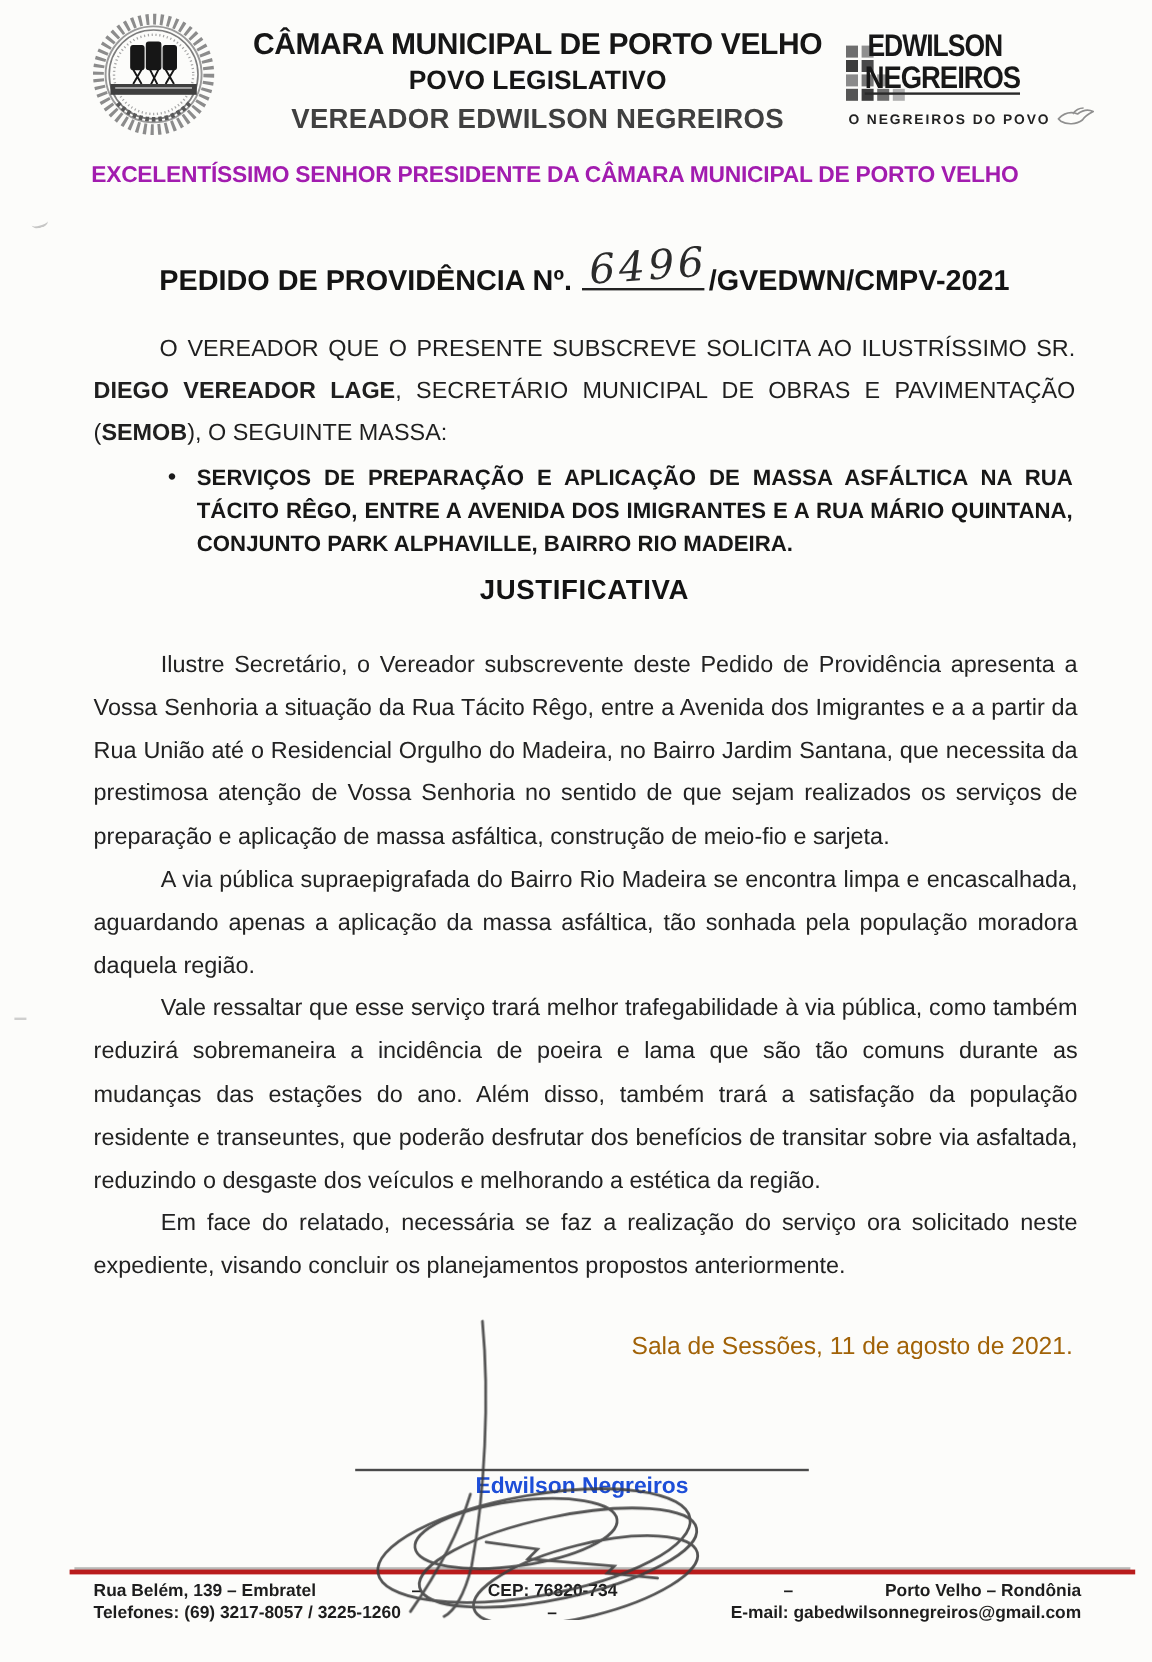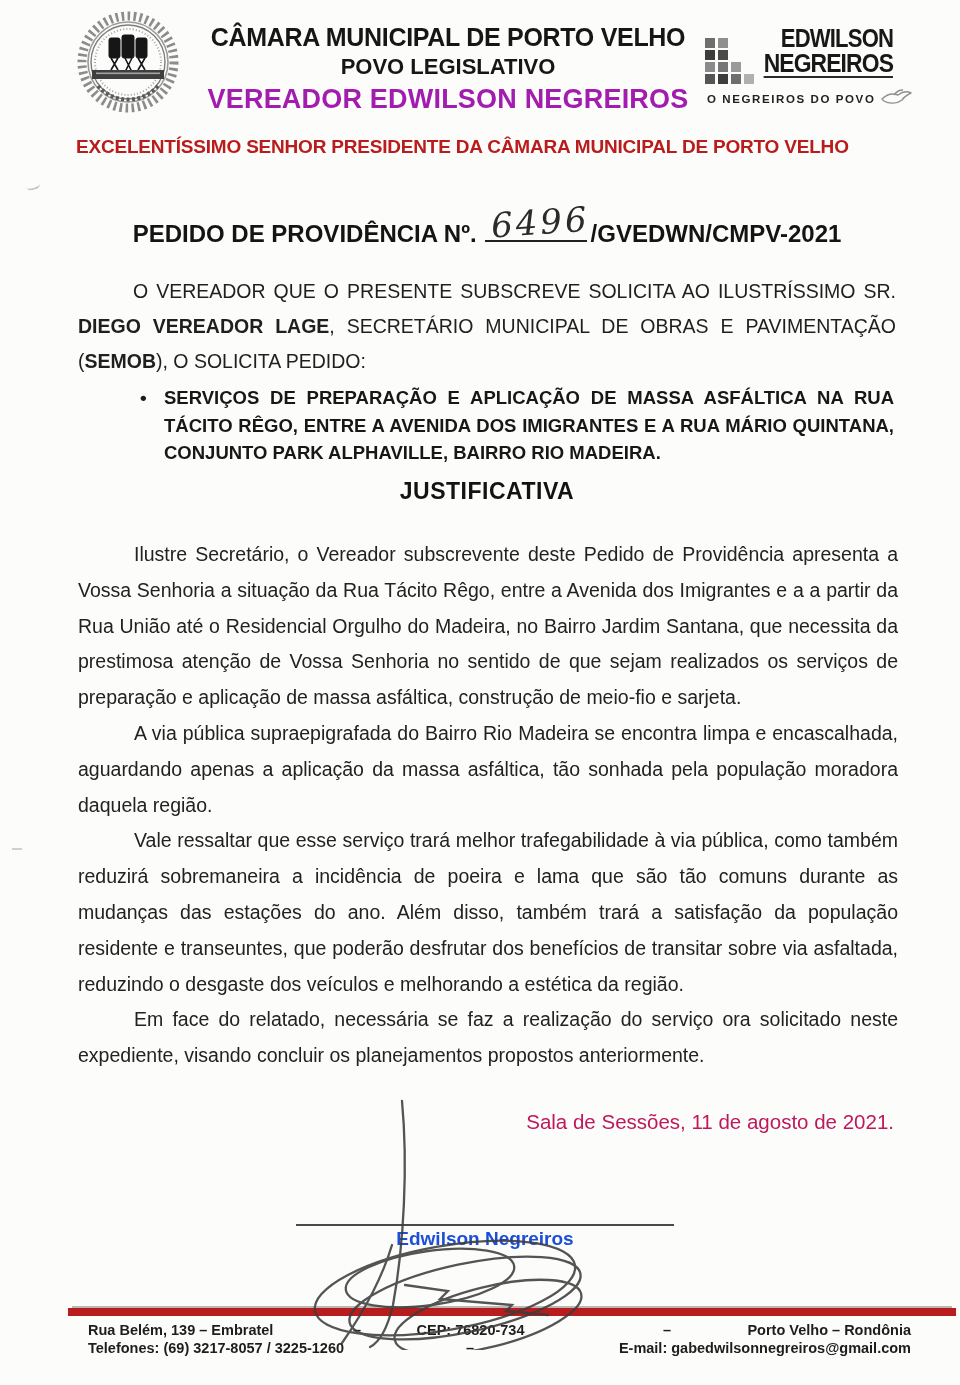--- a/index.html
+++ b/index.html
@@ -7,61 +7,61 @@
   .page {
     position:relative; width:960px; height:1385px; margin:0 auto;
     background:#fcfcfa; overflow:hidden; color:#1b1b1b;
     font-family:"Liberation Sans", sans-serif;
   }
   
   .seal { position:absolute; left:72px; top:8px; width:112px; height:112px; }
   .org-block { position:absolute; left:200px; top:22px; width:496px; text-align:center; }
   .org-line1 { font-size:25px; font-weight:bold; letter-spacing:-0.3px; line-height:30px; color:#161616;}
   .org-line2 { font-size:22px; font-weight:bold; line-height:30px; color:#161616;}
-  .org-line3 { font-size:27px; font-weight:bold; letter-spacing:0.2px; line-height:35px; color:#a21caf;}
+  .org-line3 { font-size:23px; font-weight:bold; letter-spacing:0.2px; line-height:35px; color:#404040;}
   .logo-block { position:absolute; right:55px; top:26px; width:202px; height:80px; }
   .logo-bars { position:absolute; left:2px; top:4px; }
-  .logo-names { text-align:right; padding-right:12px;text-decoration:underline; }
+  .logo-names { text-align:left; padding-right:12px;text-decoration:underline; }
   .logo-name1 { display:inline-block; font-size:26px; font-weight:bold; letter-spacing:-1px;
     transform:scaleX(0.85); transform-origin:right; line-height:24px; color:#181818;}
   .logo-name2 { display:inline-block; font-size:26px; font-weight:bold; letter-spacing:-1px;
     transform:scaleX(0.88); transform-origin:right; line-height:24px; color:#181818;
     border-bottom:2px solid #2a2a2a; padding-bottom:1px;}
   .logo-tagline-row { position:absolute; left:4px; top:62px; width:198px; display:flex; align-items:center; gap:5px; }
   .logo-tagline { font-size:11.5px; font-weight:bold; letter-spacing:1.6px; color:#222; white-space:nowrap;}
   
   .addressee { position:absolute; left:76px; top:136px; width:822px;
-    font-size:19px; font-weight:bold; letter-spacing:-0.2px; color:#b91c1c;}
+    font-size:19px; font-weight:bold; letter-spacing:-0.2px; color:#a21caf;}
   .doc-title { position:absolute; left:76px; top:208px; width:822px; text-align:center; white-space:nowrap;}
   .doc-title .t-prefix, .doc-title .t-suffix { font-size:24px; font-weight:bold; color:#141414;}
   .number-slot { display:inline-block; width:102px; border-bottom:2px solid #222;
     vertical-align:baseline; text-align:center; margin:0 4px 0 8px; height:34px; position:relative;}
   .number-hand { position:absolute; left:6px; top:-6px; font-family:"DejaVu Serif", serif;
     font-style:italic; font-size:34px; color:#2b2b2b; transform:rotate(-4deg); letter-spacing:3px;}
   
   .intro { position:absolute; left:78px; top:274px; width:818px;
     font-size:19.5px; line-height:35px; text-align:justify; text-indent:55px; color:#1f1f1f;}
   .bullet-row { position:absolute; left:140px; top:384px; width:754px; display:flex; }
   .bullet-marker { width:24px; font-size:19px; font-weight:bold; line-height:27px; }
   .bullet-text { flex:1; font-size:18.5px; font-weight:bold; line-height:27.5px; text-align:justify; color:#171717;}
   .justif-heading { position:absolute; left:76px; top:478px; width:822px; text-align:center;
     font-size:23px; font-weight:bold; letter-spacing:0.5px; color:#131313;}
   .justif-body { position:absolute; left:78px; top:537px; width:820px;
     font-size:19.5px; line-height:35.8px; text-align:justify; color:#222;}
   .justif-body p { text-indent:56px; margin:0; }
   
-  .date-line { position:absolute; right:66px; top:1110px; font-size:20.5px; color:#be185d;}
+  .date-line { position:absolute; right:66px; top:1110px; font-size:20.5px; color:#a16207;}
   .sig-rule { position:absolute; left:296px; top:1224px; width:378px; border-top:2px solid #4a4a4a; }
   .sig-block { position:absolute; left:296px; top:1228px; width:378px; text-align:center; }
   .sig-name { font-size:19px; font-weight:bold; color:#1d4ed8; line-height:22px;}
   .sig-role { font-size:19px; color:#2a2a2a; line-height:22px;}
   .sig-scribble { position:absolute; left:280px; top:1095px; pointer-events:none; z-index:3;}
   
-  .footer { position:absolute; left:68px; top:1308px; width:888px; height:60px;
-    border-top:8px solid #b91c1c; box-shadow:0 -6px 0 -4px #b8b8b6; }
+  .footer { position:absolute; left:58px; top:1308px; width:888px; height:60px;
+    border-top:4px solid #b91c1c; box-shadow:0 -6px 0 -4px #b8b8b6; }
   .footer span { position:absolute; font-size:14.5px; font-weight:bold; color:#1d1d1d; white-space:nowrap;}
   .f-address { left:20px; top:6px; }
   .f-dash1   { left:285px; top:6px; }
   .f-cep     { left:340px; top:6px; width:125px; text-align:center;}
   .f-dash2   { left:595px; top:6px; }
   .f-city    { right:45px; top:6px;padding-left:32px; }
   .f-phones  { left:20px; top:24px; }
   .f-dash3   { left:398px; top:24px; }
   .f-email   { right:45px; top:24px; }
   
@@ -130,21 +130,21 @@
       </span>
     </div>
   </div>
 
   <div class="addressee">EXCELENTÍSSIMO SENHOR PRESIDENTE DA CÂMARA MUNICIPAL DE PORTO VELHO</div>
 
   <div class="doc-title">
     <span class="t-prefix">PEDIDO DE PROVIDÊNCIA Nº.</span><span class="number-slot"><span class="number-hand">6496</span></span><span class="t-suffix">/GVEDWN/CMPV-2021</span>
   </div>
 
-  <div class="intro"><span>O VEREADOR QUE O PRESENTE SUBSCREVE SOLICITA AO ILUSTRÍSSIMO SR. </span><b>DIEGO VEREADOR LAGE</b><span>, SECRETÁRIO MUNICIPAL DE OBRAS E PAVIMENTAÇÃO (</span><b>SEMOB</b><span>), O SOLICITA PEDIDO:</span></div>
+  <div class="intro"><span>O VEREADOR QUE O PRESENTE SUBSCREVE SOLICITA AO ILUSTRÍSSIMO SR. </span><b>DIEGO VEREADOR LAGE</b><span>, SECRETÁRIO MUNICIPAL DE OBRAS E PAVIMENTAÇÃO (</span><b>SEMOB</b><span>), O SEGUINTE MASSA:</span></div>
 
   <div class="bullet-row">
     <div class="bullet-marker">•</div>
     <div class="bullet-text">SERVIÇOS DE PREPARAÇÃO E APLICAÇÃO DE MASSA ASFÁLTICA NA RUA TÁCITO RÊGO, ENTRE A AVENIDA DOS IMIGRANTES E A RUA MÁRIO QUINTANA, CONJUNTO PARK ALPHAVILLE, BAIRRO RIO MADEIRA.</div>
   </div>
 
   <div class="justif-heading">JUSTIFICATIVA</div>
   <div class="justif-body">
     <p>Ilustre Secretário, o Vereador subscrevente deste Pedido de Providência apresenta a Vossa Senhoria a situação da Rua Tácito Rêgo, entre a Avenida dos Imigrantes e a a partir da Rua União até o Residencial Orgulho do Madeira, no Bairro Jardim Santana, que necessita da prestimosa atenção de Vossa Senhoria no sentido de que sejam realizados os serviços de preparação e aplicação de massa asfáltica, construção de meio-fio e sarjeta.</p>
     <p>A via pública supraepigrafada do Bairro Rio Madeira se encontra limpa e encascalhada, aguardando apenas a aplicação da massa asfáltica, tão sonhada pela população moradora daquela região.</p>

